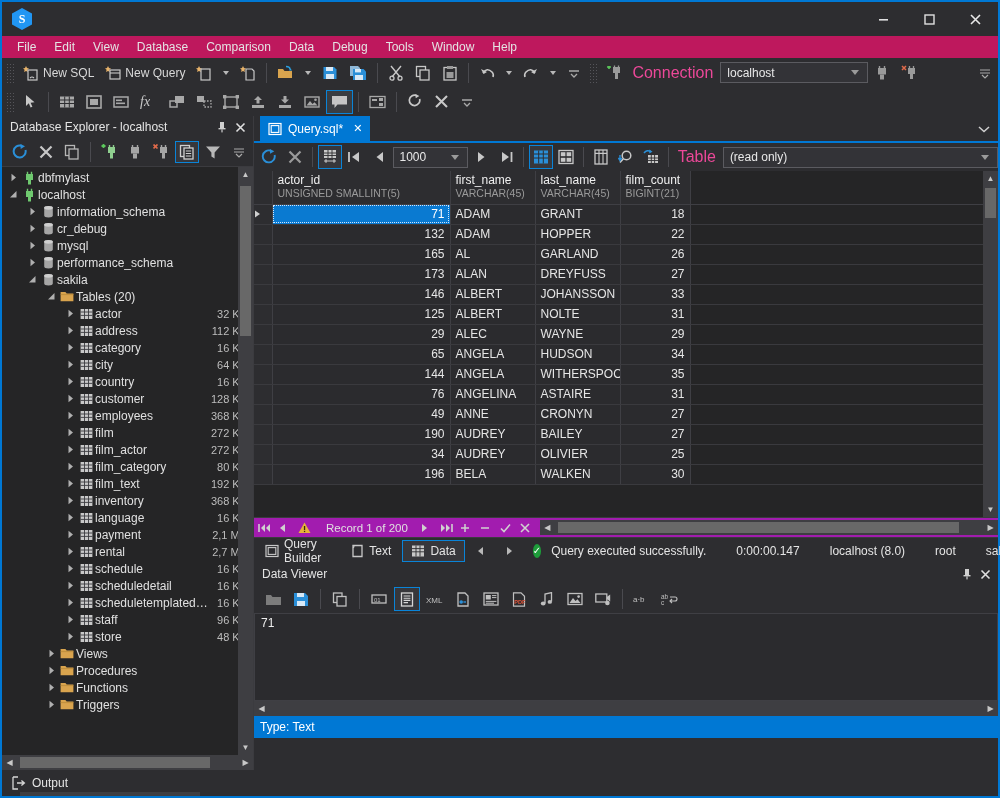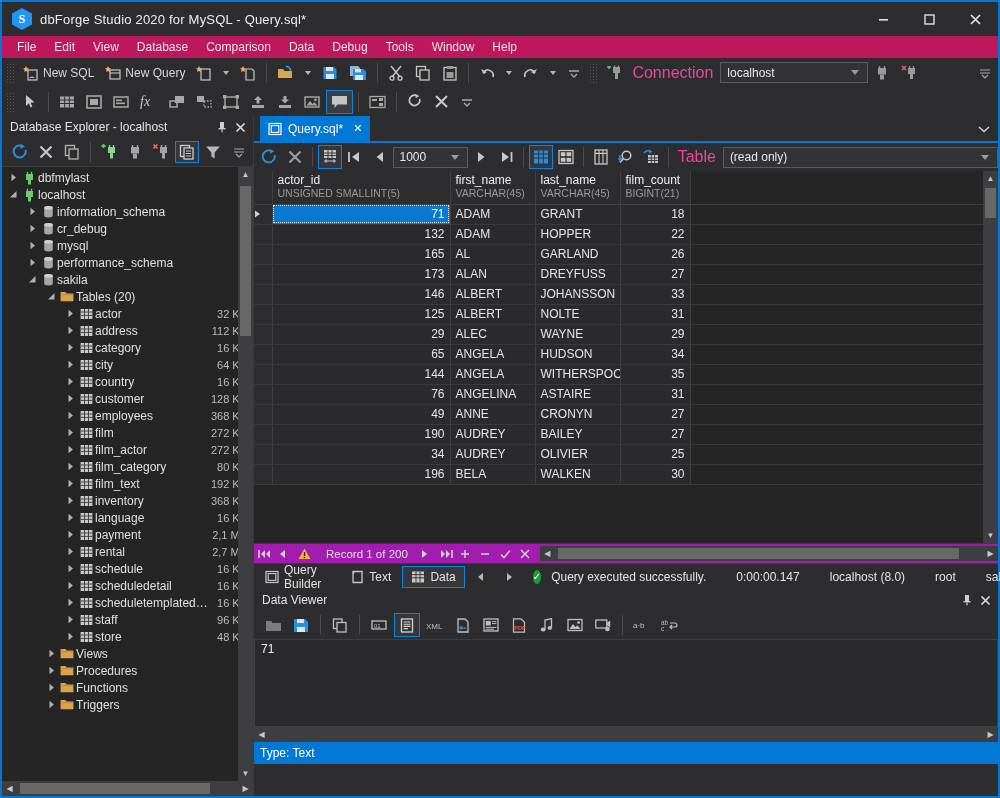--- a/index.html
+++ b/index.html
@@ -255,21 +255,20 @@
 </style>
 </head>
 <body>
 
 <div class="app">
 
   <div class="titlebar">
     <div class="app-logo">
       <div class="hex">S</div>
     </div>
-    <div class="title-text">dbForge Studio 2020 for MySQL - Query.sql*</div>
     <div class="win-buttons">
       <div class="win-btn">
         <svg width="11" height="11" viewBox="0 0 11 11">
             <rect x="1" y="5" width="9" height="1.6" fill="#e0e0e0"></rect>
           </svg>
       </div>
       <div class="win-btn">
         <svg width="11" height="11" viewBox="0 0 11 11">
             <rect x="1" y="1" width="9" height="9" fill="none" stroke="#e0e0e0" stroke-width="1.4"></rect>
           </svg>
@@ -1704,14 +1703,26 @@
           <div class="hs-arrow">▶</div>
         </div>
 
         <div class="dv-typebar">Type: Text</div>
       </div>
 
       <div style="height:32px;background:#2d2d30;flex:0 0 32px;"></div>
     </div>
   </div>
 
+  <div class="bottom-strip" style="position:relative;">
+    <div class="output-btn">
+      <span class="icon">
+        <svg width="14" height="14" viewBox="0 0 14 14">
+            <path d="M1 1 H6 M1 1 V13 H6" stroke="#d6d6d6" stroke-width="1.3" fill="none"></path>
+            <path d="M5 7 H12 M9.4 4.4 L12.4 7 L9.4 9.6" stroke="#d6d6d6" stroke-width="1.3" fill="none"></path>
+          </svg>
+      </span>
+      <span>Output</span>
+    </div>
+    <div class="bottom-accent"></div>
+  </div>
 
 </div>
 
 </body></html>

